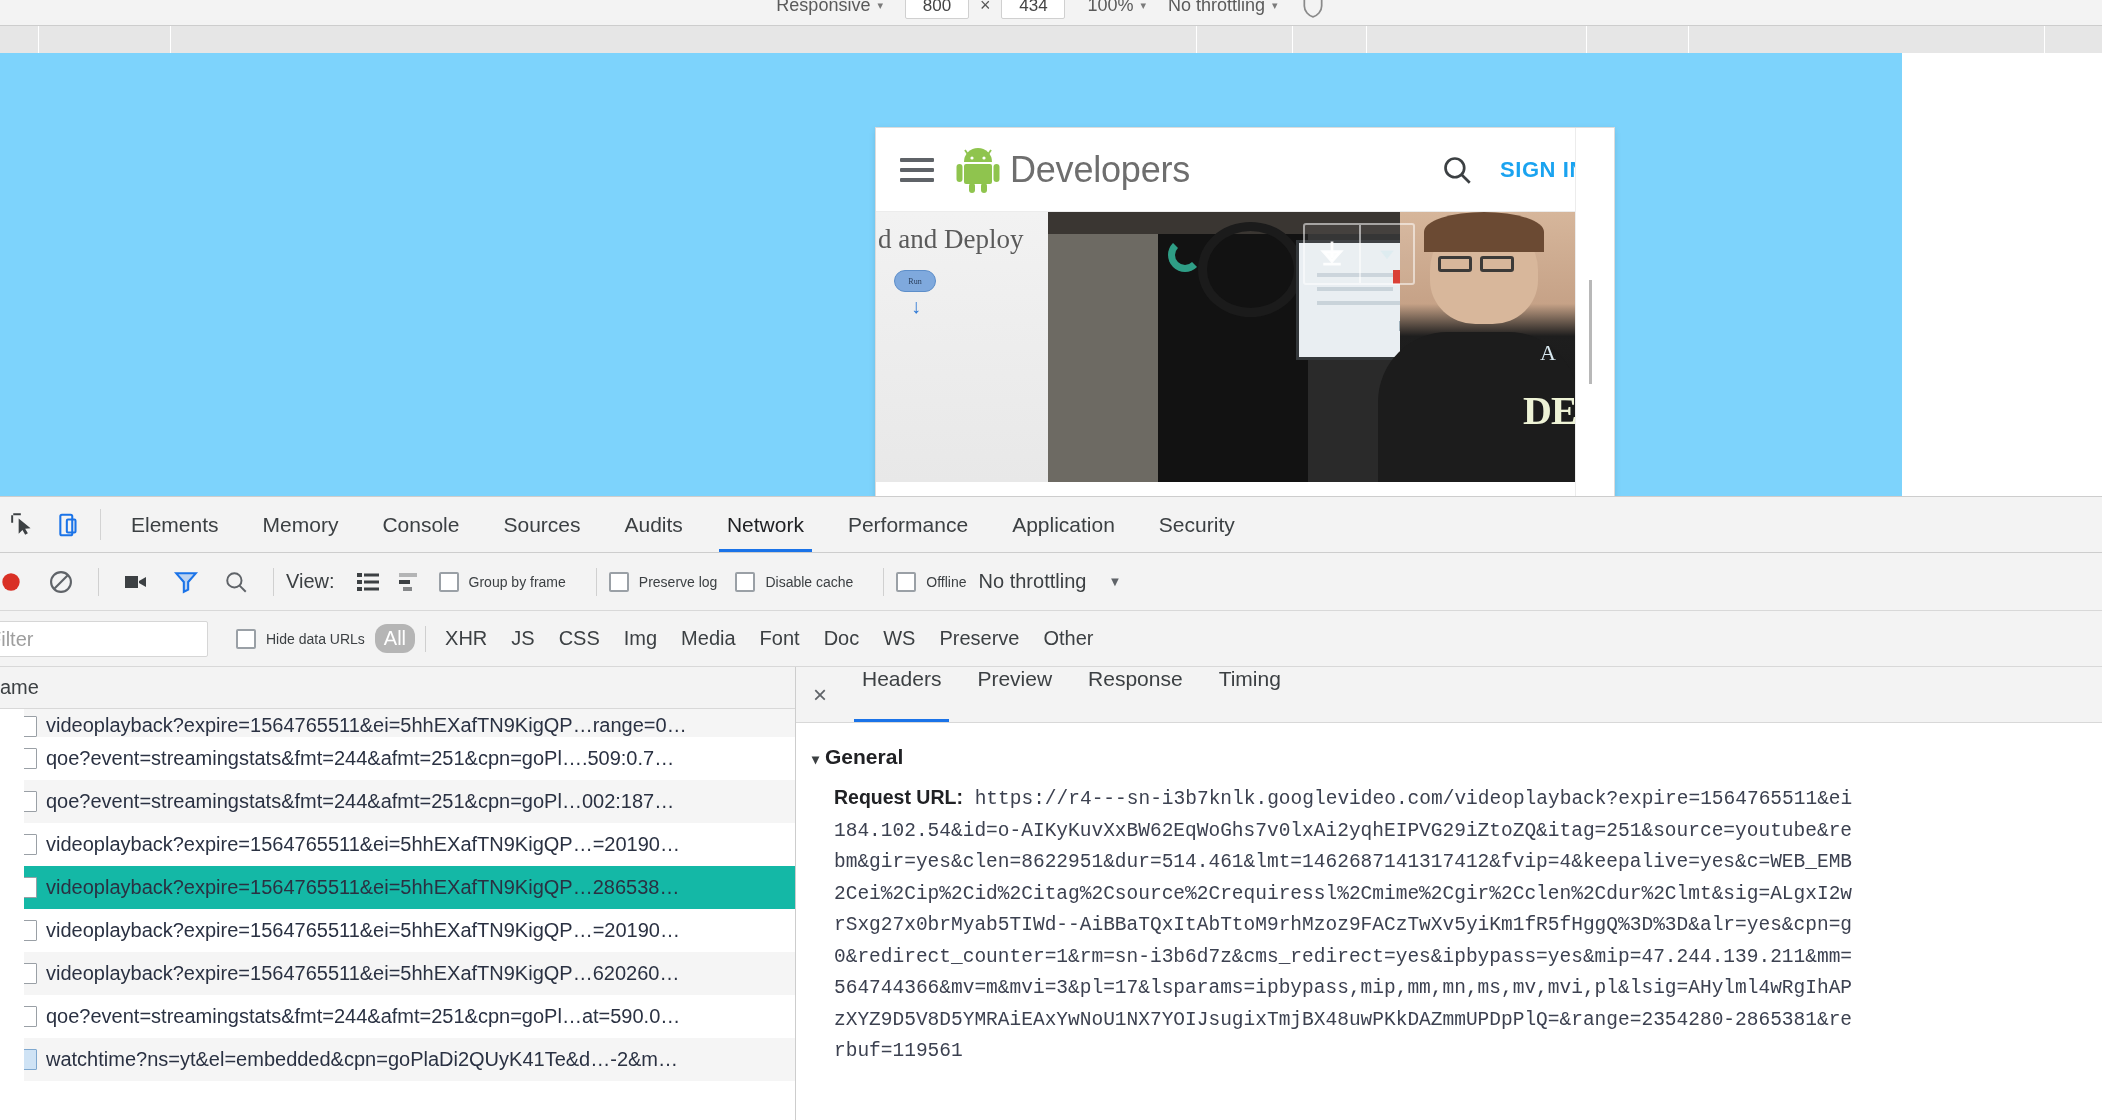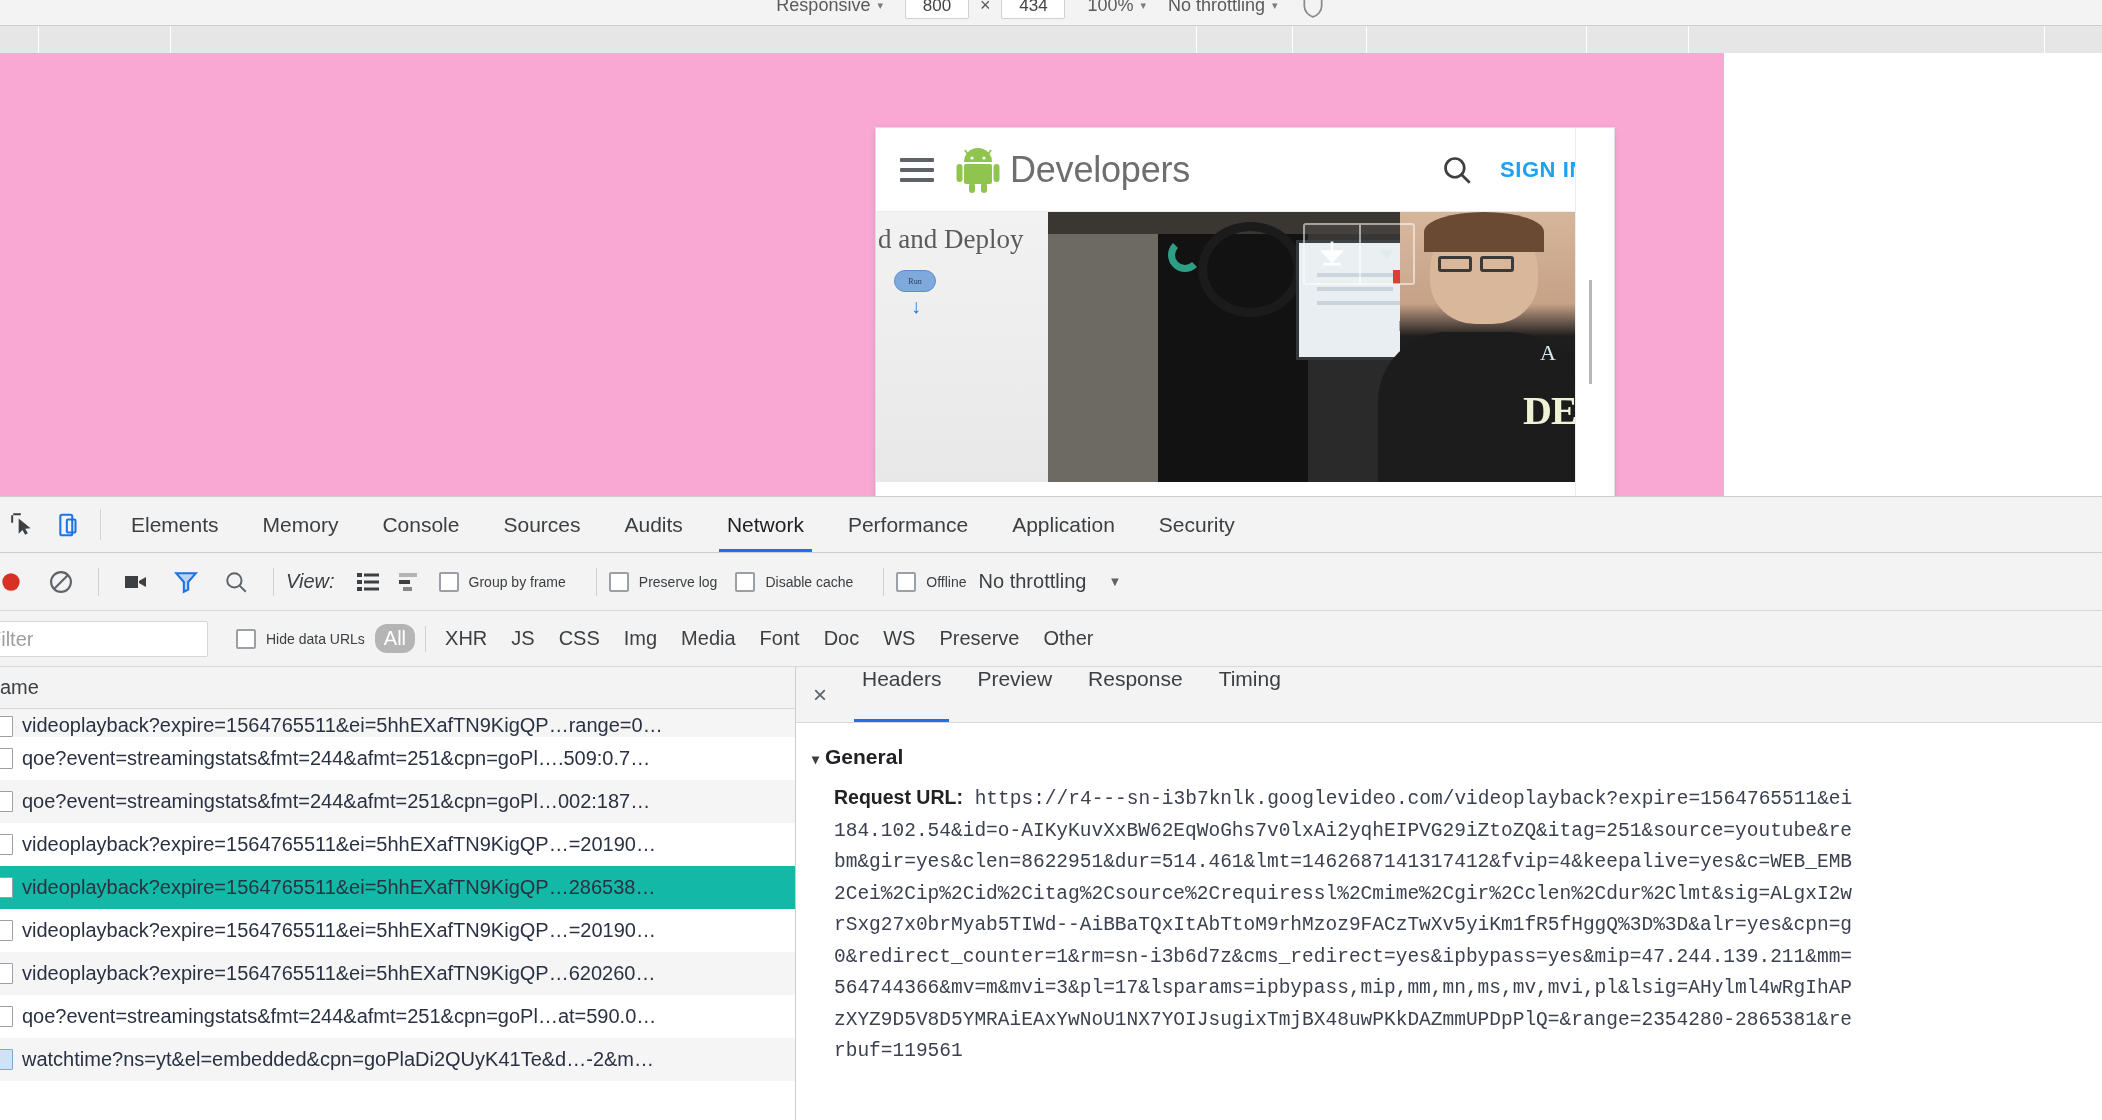--- a/index.html
+++ b/index.html
@@ -34,22 +34,22 @@
     position: absolute; left: 0; top: 26px; width: 2102px; height: 470px;
     background: #ffffff;
   }
   .ruler {
     position: absolute; left: 0; top: 0; width: 2102px; height: 27px;
     background: #e6e6e6;
   }
   .ruler .tick { position: absolute; top: 0; width: 1px; height: 27px; background: #ffffff; }
 
   .page-body {
-    position: absolute; left: 0; top: 27px; width: 1724px; height: 443px;
-    background: #f9a8d4;
+    position: absolute; left: 0; top: 27px; width: 1902px; height: 443px;
+    background: #7dd3fc;
   }
 
   
   .device {
     position: absolute; left: 876px; top: 75px;
     width: 738px; height: 400px;
     background: #ffffff;
     box-shadow: 0 0 0 1px #dcdcdc, 0 2px 7px rgba(0,0,0,.14);
   }
   .site-header {
@@ -177,21 +177,21 @@
     content: ""; position: absolute; left: 14px; right: 14px; bottom: 0;
     height: 3px; background: #1a73e8;
   }
 
   .nt-toolbar {
     height: 58px; display: flex; align-items: center; gap: 0;
     border-bottom: 1px solid #d8d8d8; background: #f3f3f3; padding-left: 4px;
   }
   .nt-btn { width: 50px; display: flex; align-items: center; justify-content: center; cursor: pointer; }
   .nt-div { width: 1px; height: 28px; background: #d0d0d0; margin: 0 12px; }
-  .nt-label { font-size: 20px; color: #3c4043; margin-right: 12px; font-style: italic; }
+  .nt-label { font-size: 20px; color: #3c4043; margin-right: 12px; }
   .chk {
     width: 20px; height: 20px; border: 2px solid #9aa0a6; border-radius: 2px;
     background: #fff; display: inline-block; vertical-align: middle; cursor: pointer; flex: none;
   }
   .chkwrap { display: flex; align-items: center; gap: 10px; margin-right: 18px; cursor: pointer; }
   .chkwrap span { font-size: 14px; color: #3c4043; white-space: nowrap; }
   .throttle { font-size: 20px; color: #3c4043; margin-left: 6px; }
   .throttle-caret { margin-left: 22px; font-size: 13px; color: #5f6368; }
 
   .nt-filterbar {
@@ -212,21 +212,21 @@
   .type-pill.sel { background: #b5b5b5; color: #ffffff; }
   .fb-vdiv { width: 1px; height: 26px; background: #cfcfcf; margin: 0 10px 0 4px; }
 
   
   .nt-body { flex: 1; display: flex; min-height: 0; }
   .req-pane { width: 796px; display: flex; flex-direction: column; border-right: 1px solid #cdcdcd; }
   .req-head {
     height: 42px; background: #f3f3f3; border-bottom: 1px solid #d8d8d8;
     display: flex; align-items: center; font-size: 20px; color: #3c4043; padding-left: 0;
   }
-  .req-list { flex: 1; overflow: hidden; background: #ffffff; }
+  .req-list { flex: 1; overflow: hidden; background: #ffffff; padding-left: 24px; }
   .req-row {
     height: 43px; display: flex; align-items: center; gap: 9px;
     font-size: 20px; color: #2a3142; padding-left: 0;
     white-space: nowrap; overflow: hidden; cursor: pointer;
   }
   .req-row:nth-child(odd) { background: #f5f5f5; }
   .req-row.selected { background: #14b8a6; }
   .row-ic {
     width: 17px; height: 21px; border: 1px solid #9aa0a6; background: #fff;
     flex: none; margin-left: -4px; border-radius: 1px;

